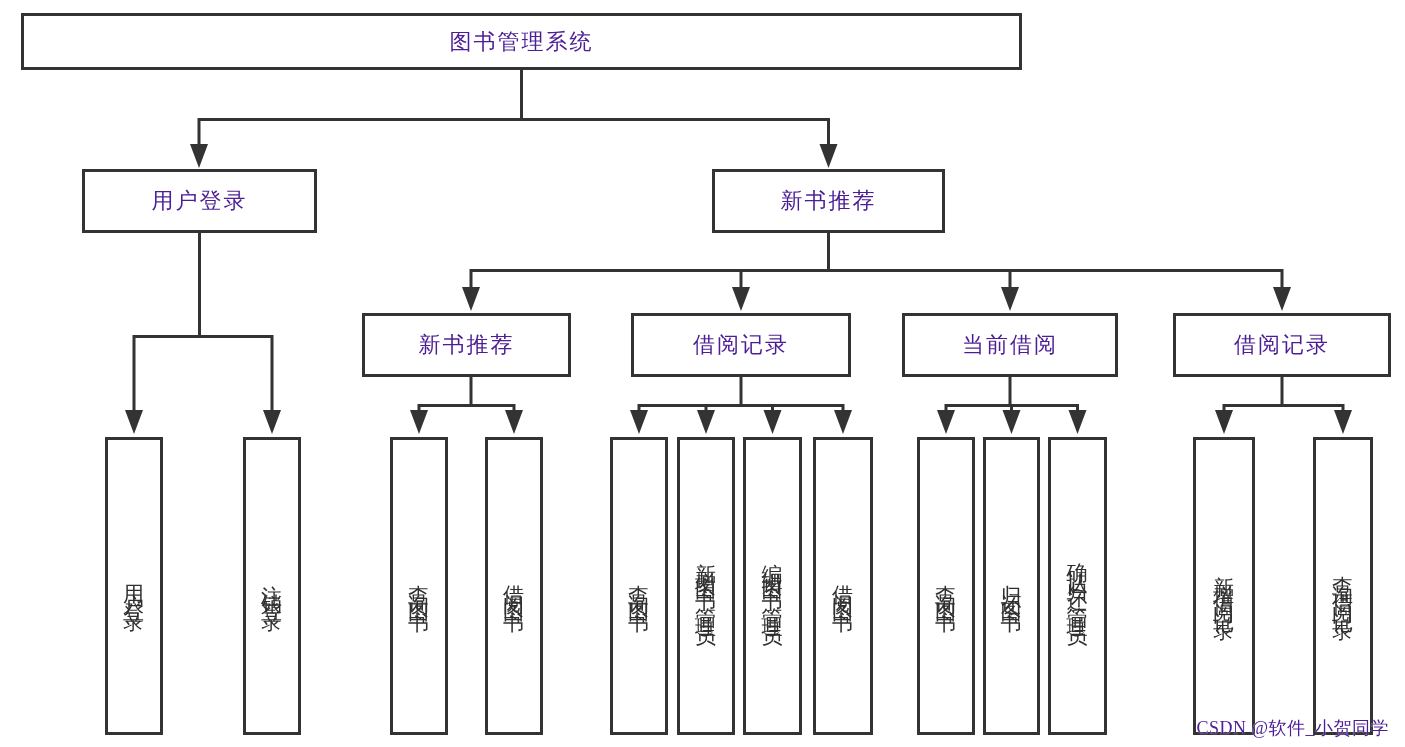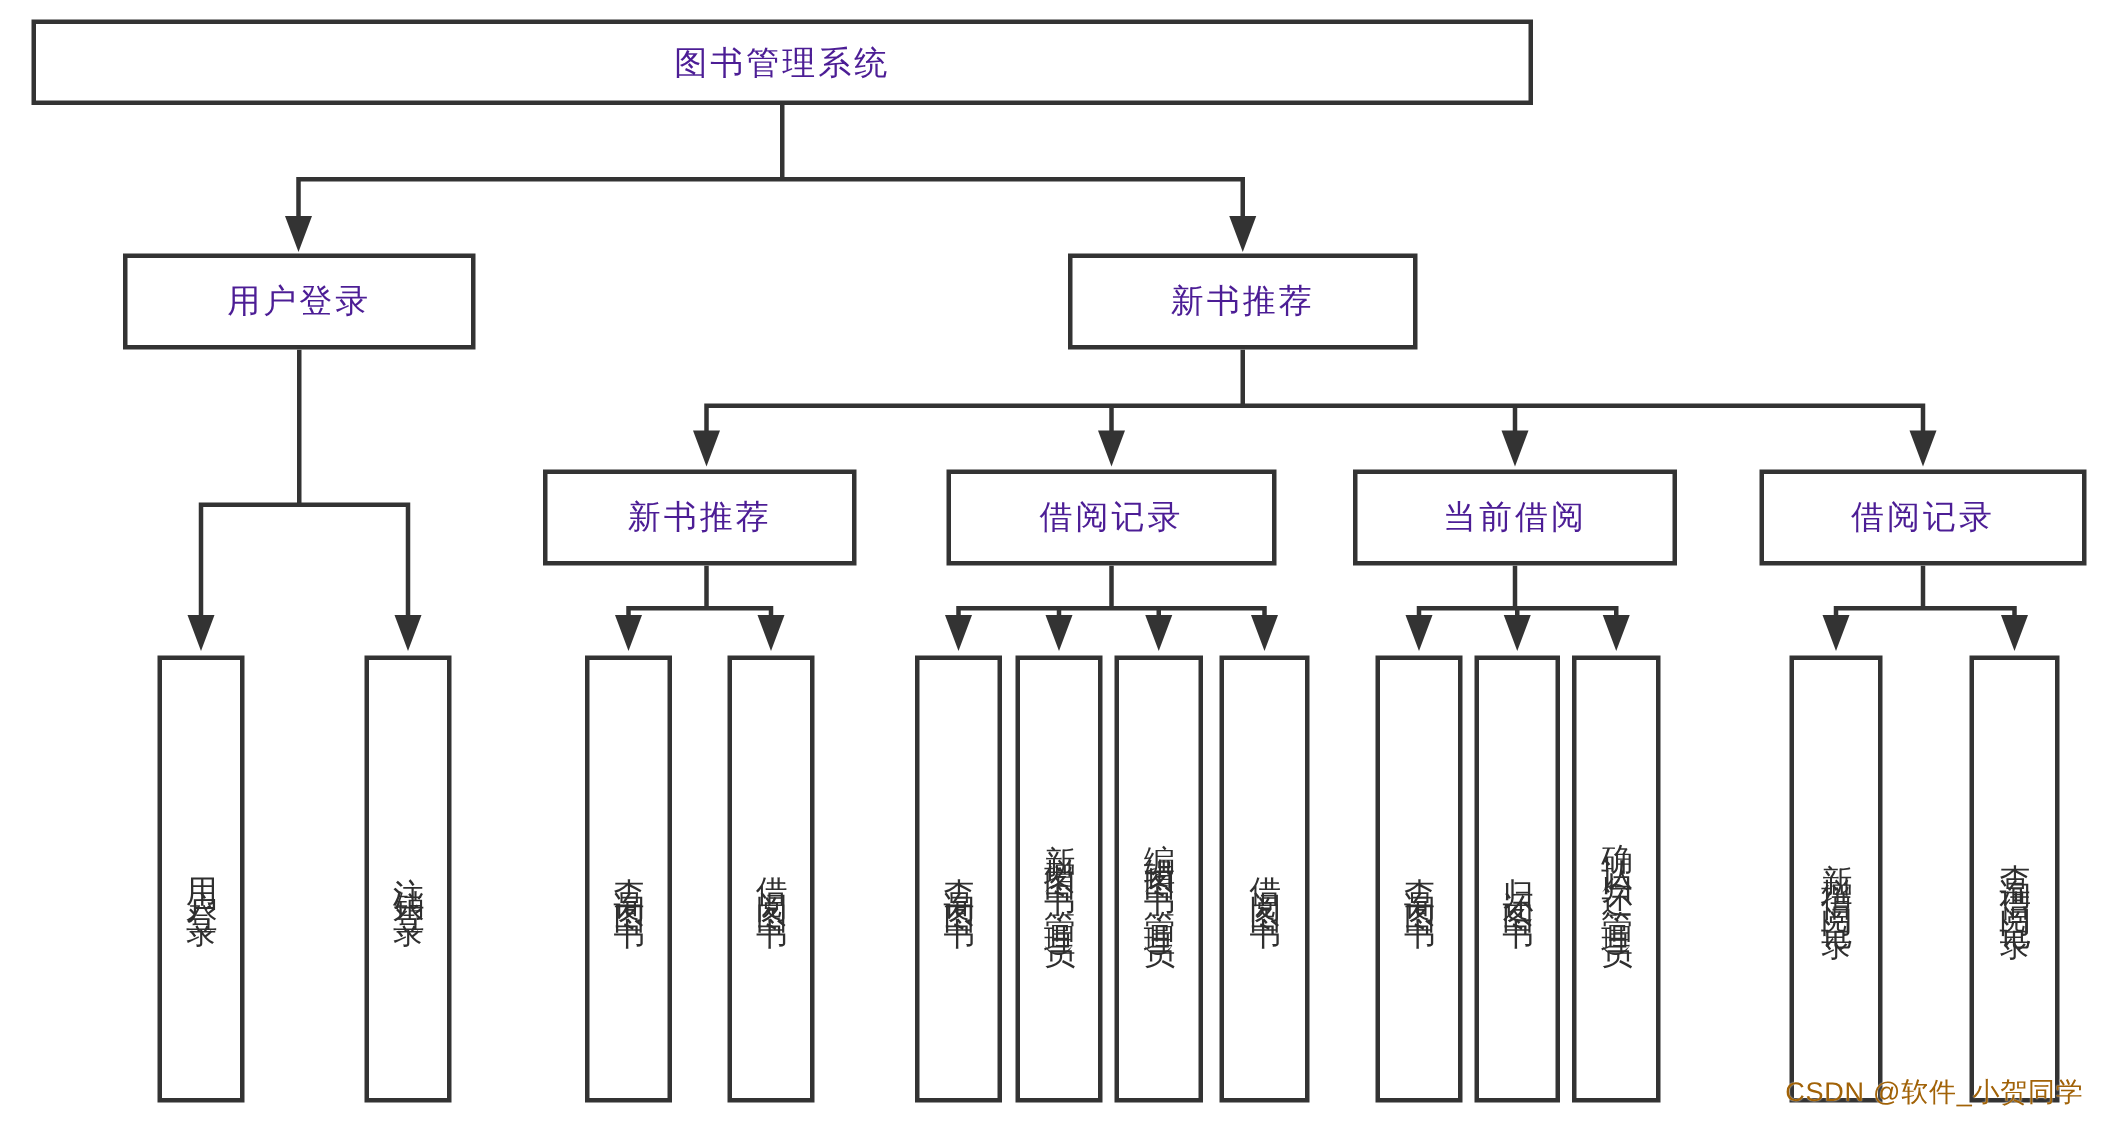--- a/index.html
+++ b/index.html
@@ -12,21 +12,21 @@
     position:absolute;box-sizing:border-box;border:3px solid #333333;background:#ffffff;
     display:flex;align-items:center;justify-content:center;text-align:center;
   }
   .node .hlabel{font-size:22px;letter-spacing:2px;color:#4c1d95;white-space:nowrap;}
   .leaf .vlabel{
     writing-mode:vertical-rl;text-orientation:mixed;
     font-size:21px;letter-spacing:9px;color:#2f2f2f;line-height:1;
   }
   .watermark{
     position:absolute;right:16px;bottom:7px;font-size:18px;letter-spacing:0.5px;
-    color:#a16207;z-index:5;white-space:nowrap;text-shadow:0 0 1px #ffffff;
+    color:#4c1d95;z-index:5;white-space:nowrap;text-shadow:0 0 1px #ffffff;font-family:Liberation Serif, serif;
   }
 </style>
 </head>
 <body>
 
 <div class="canvas">
 
   <svg class="wires" width="1405" height="747" viewBox="0 0 1405 747" xmlns="http://www.w3.org/2000/svg">
     <g stroke="#333333" stroke-width="3" fill="none">
 

